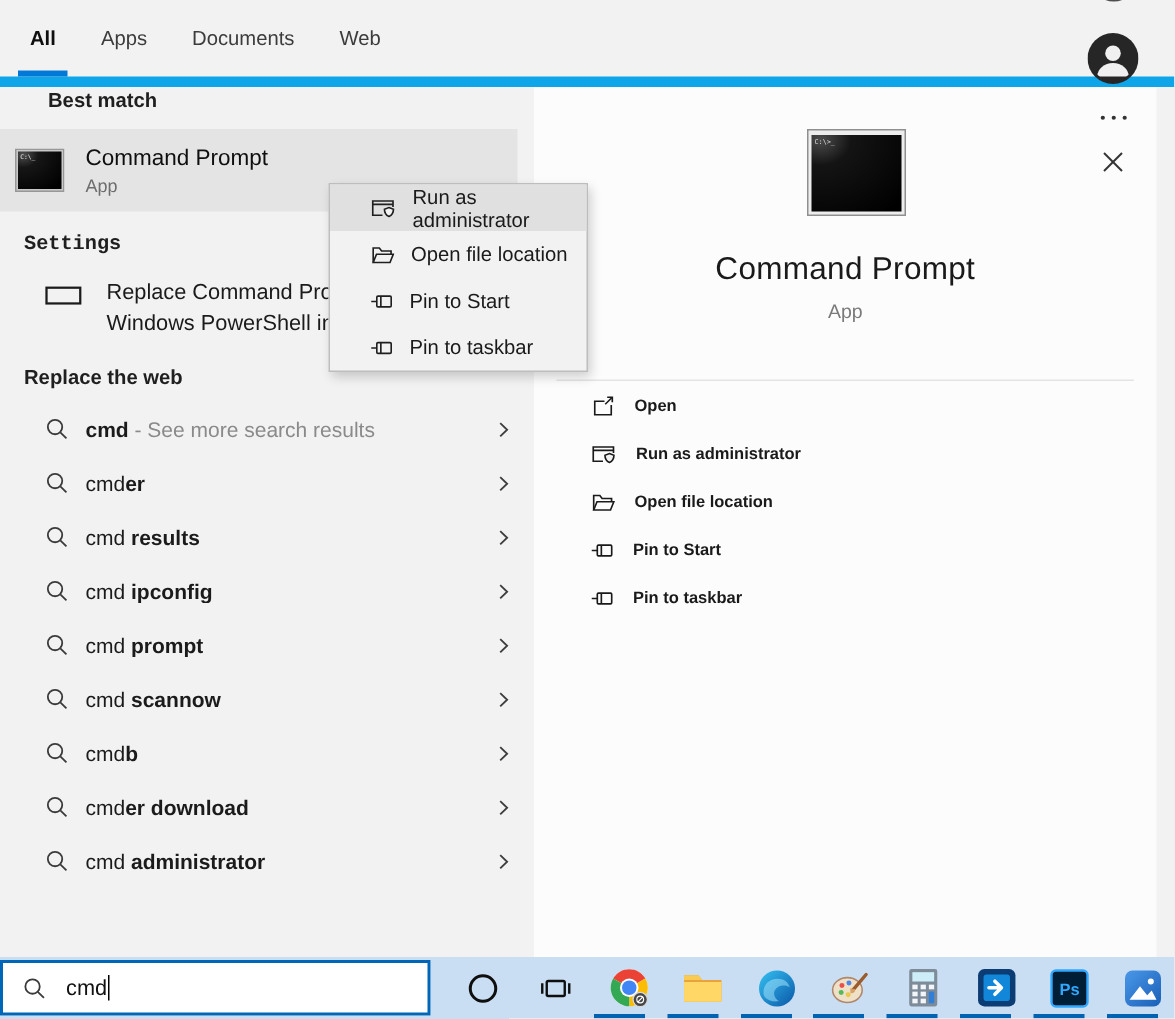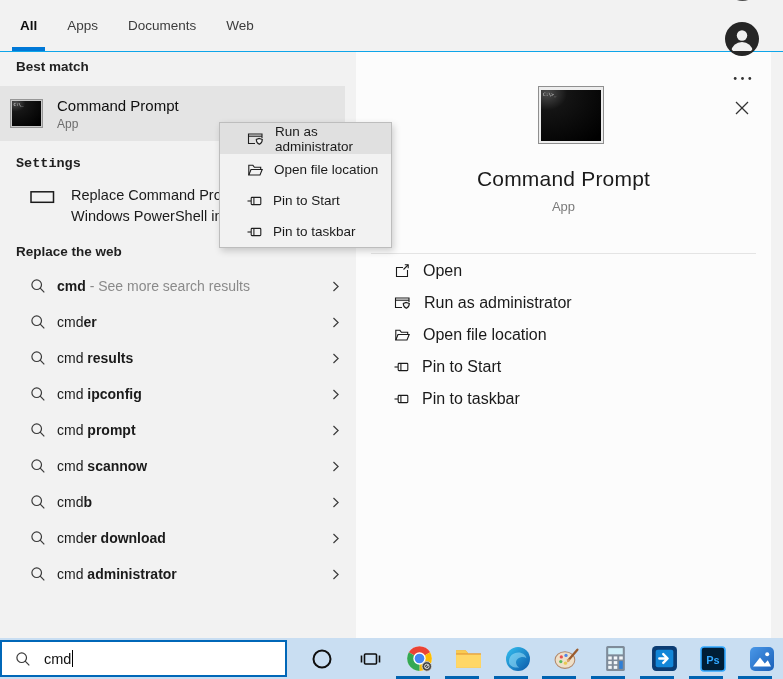--- a/index.html
+++ b/index.html
@@ -1,37 +1,37 @@
 <!DOCTYPE html>
 <html style="--accent: #0078d7; --search-border: #0067b8; --taskbar-bg: #c9def2;"><head>
 <meta charset="utf-8">
 <style>
   html,body{margin:0;padding:0;background:#e9e9e9;}
   body{font-family:"Liberation Sans","DejaVu Sans",sans-serif;-webkit-font-smoothing:antialiased;}
   .window{position:relative;width:783px;height:679px;background:#f2f2f2;overflow:hidden;}
 
   
-  .header{position:absolute;top:0;left:0;right:0;height:51px;border-bottom:1px solid #0ea5e9;
+  .header{position:absolute;top:0;left:0;right:0;height:51px;border-bottom:7px solid #0ea5e9;
           display:flex;align-items:center;background:#f2f2f2;z-index:3;}
   .tabs{display:flex;margin-left:20px;gap:30px;height:100%;align-items:center;}
   .tab{position:relative;height:100%;display:flex;align-items:center;gap:6px;font-size:13.5px;color:#3c3c3c;cursor:default;}
   .tab .tab-label{pointer-events:none;}
   .tab.active .tab-label{font-weight:bold;color:#0f0f0f;}
   .tab.active::after{content:"";position:absolute;left:-8px;right:-8px;bottom:0;height:4px;background:var(--accent);}
   .header-right{margin-left:auto;display:flex;align-items:center;gap:20px;padding-right:24px;flex-direction:column;}
   .points{font-size:13px;color:#333;margin-right:-10px;}
   .icon{display:inline-flex;align-items:center;justify-content:center;line-height:0;margin-left:14px;}
   .icon svg{display:block;}
 
   
   .left-panel{position:absolute;top:52px;left:0;width:356px;bottom:41px;background:#f2f2f2;}
   .right-panel{position:absolute;top:52px;left:356px;width:415px;bottom:41px;background:#fcfcfc;}
 
   .section-label{position:absolute;left:16px;font-size:13.5px;font-weight:bold;color:#1f1f1f;}
-  .label-best{top:7px;}
+  .label-best{top:7px;margin-left:16px;}
   .label-settings{top:104px;font-family:Liberation Mono, monospace;}
   .label-web{top:192px;}
 
   .best-row{position:absolute;top:34px;left:0;width:345px;height:55px;background:#e4e4e4;display:flex;align-items:center;}
   .best-icon{margin-left:10px;}
   .best-text{margin-left:14px;}
   .best-title{font-size:15px;color:#0f0f0f;}
   .best-sub{font-size:12px;color:#6d6d6d;margin-top:3px;}
 
   .settings-row{position:absolute;top:133px;left:16px;display:flex;align-items:flex-start;gap:16px;width:330px;overflow:hidden;}
@@ -45,21 +45,21 @@
   .sug-text .b{font-weight:bold;}
   .sug-text .note{color:#8a8a8a;}
   .chev{margin-left:auto;color:#3d3d3d;}
 
   
   .preview-head{text-align:center;padding-top:34px;}
   .preview-title{font-size:21px;font-weight:300;color:#1a1a1a;margin-top:19px;letter-spacing:.2px;}
   .preview-sub{font-size:13px;color:#7a7a7a;margin-top:8px;}
   .divider{position:absolute;left:15px;right:15px;top:201px;height:1px;background:#e4e4e4;}
   .actions{position:absolute;top:203px;left:0;right:0;}
-  .action-row{height:32px;display:flex;align-items:center;padding-left:24px;gap:13px;font-size:16px;color:#1a1a1a;}
+  .action-row{height:32px;display:flex;align-items:center;padding-left:24px;gap:13px;font-size:11px;color:#1a1a1a;font-weight:bold;}
   .action-row .icon{color:#1a1a1a;}
 
   
   .context-menu{position:absolute;left:219px;top:122px;width:171px;background:#f2f2f2;
     border:1px solid #bdbdbd;box-shadow:2px 3px 7px rgba(0,0,0,.18);z-index:6;}
   .menu-item{height:31px;display:flex;align-items:center;padding-left:13px;gap:11px;font-size:13.5px;color:#1a1a1a;}
   .menu-item.highlighted{background:#e0e0e0;}
   .menu-item .icon{color:#1f1f1f;}
 
   

